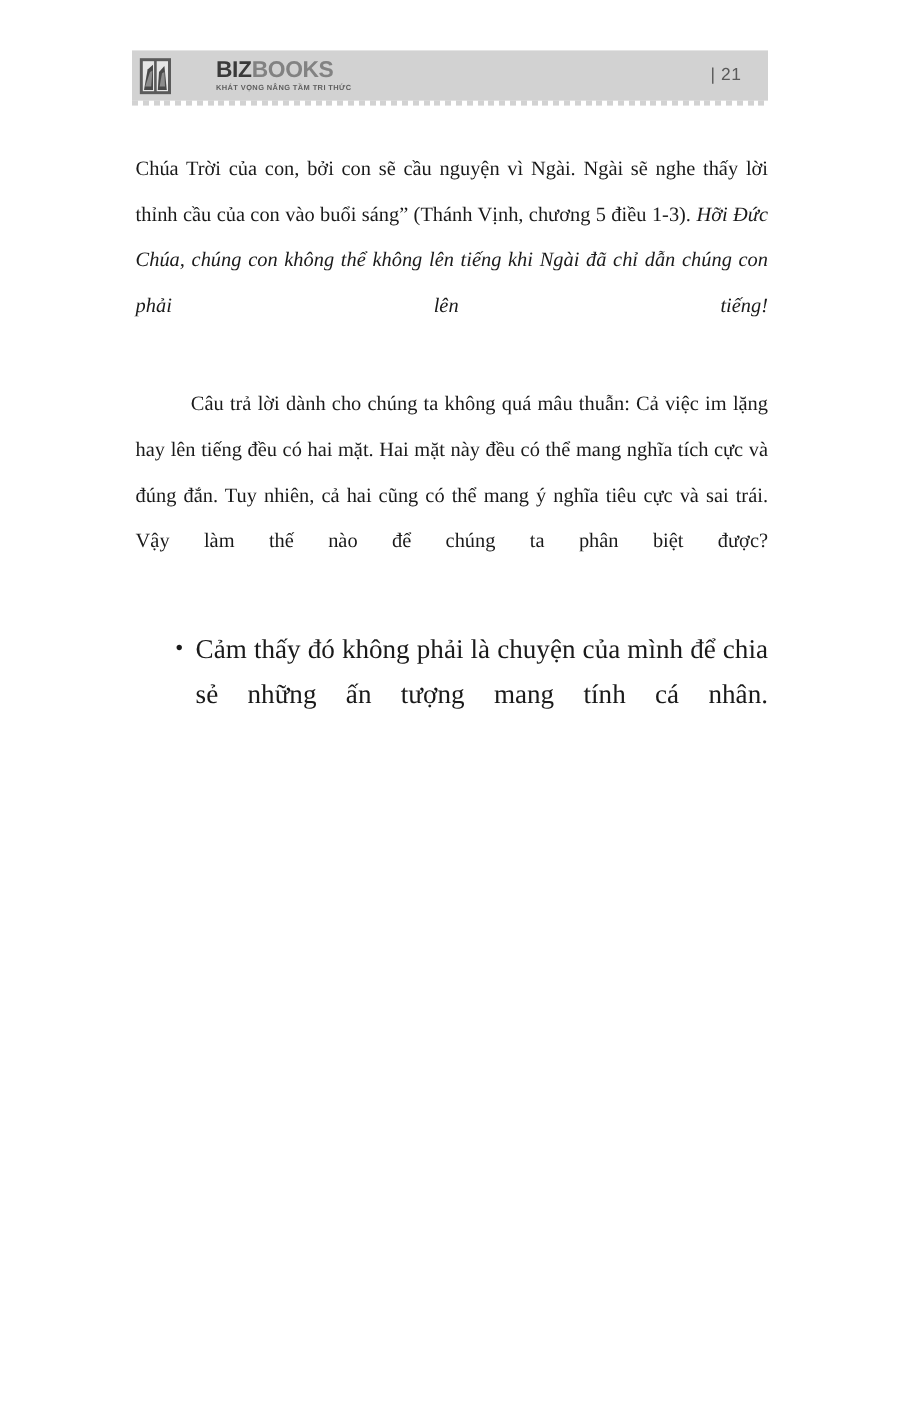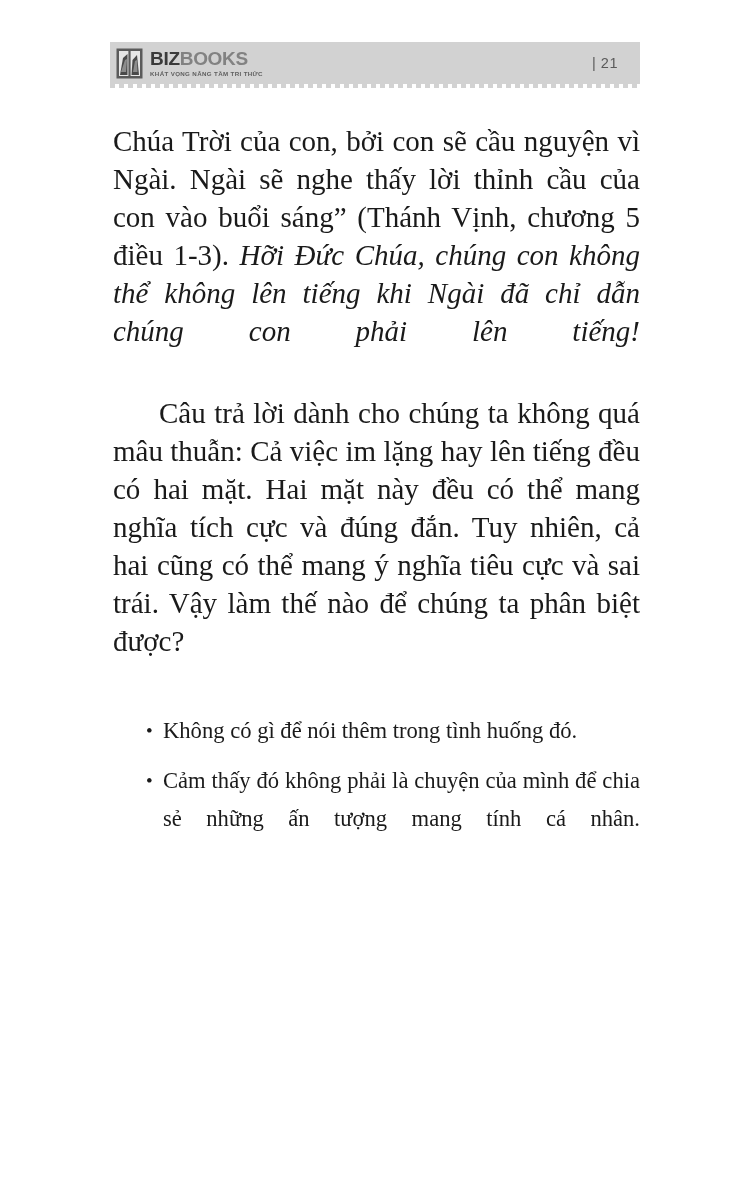--- a/index.html
+++ b/index.html
@@ -47,20 +47,21 @@
       to right,
       #d2d2d2 0px, #d2d2d2 5px,
       #ffffff 5px, #ffffff 9px
     );
   }
 
   .brand {
     display: flex;
     align-items: center;
     padding-left: 6px;
+    gap: 30px;
   }
 
   .brand-mark {
     width: 27px;
     height: 31px;
     margin-right: 7px;
     flex: none;
   }
 
   .brand-text {
@@ -107,21 +108,21 @@
 
   
   .content {
     position: absolute;
     left: 113px;
     top: 122px;
     width: 527px;
   }
 
   .para {
-    font-size: 29px;
+    font-size: 17px;
     line-height: 38px;
     text-align: justify;
     text-justify: inter-word;
     margin: 0 0 6px 0;
     hyphens: none;
   }
   .para.indent {
     text-indent: 46px;
   }
   .para .em {
@@ -194,19 +195,18 @@
 
   <div class="content">
 
     <p class="para wrap"><span>Chúa Trời của con, bởi con sẽ cầu nguyện vì Ngài. Ngài sẽ nghe thấy lời thỉnh cầu của con vào buổi sáng” (Thánh Vịnh, chương 5 điều 1-3). </span><span class="em">Hỡi Đức Chúa, chúng con không thể không lên tiếng khi Ngài đã chỉ dẫn chúng con phải lên tiếng!</span></p>
 
     <p class="para indent wrap">Câu trả lời dành cho chúng ta không quá mâu thuẫn: Cả việc im lặng hay lên tiếng đều có hai mặt. Hai mặt này đều có thể mang nghĩa tích cực và đúng đắn. Tuy nhiên, cả hai cũng có thể mang ý nghĩa tiêu cực và sai trái. Vậy làm thế nào để chúng ta phân biệt được?</p>
 
 
 
     <ul class="bullet-list">
-      <li class="bullet-item single">Không có gì để nói thêm trong tình huống đó.</li>
       <li class="bullet-item wrap">Cảm thấy đó không phải là chuyện của mình để chia sẻ những ấn tượng mang tính cá nhân.</li>
 
     </ul>
 
   </div>
 </div>
 
 </body></html>

